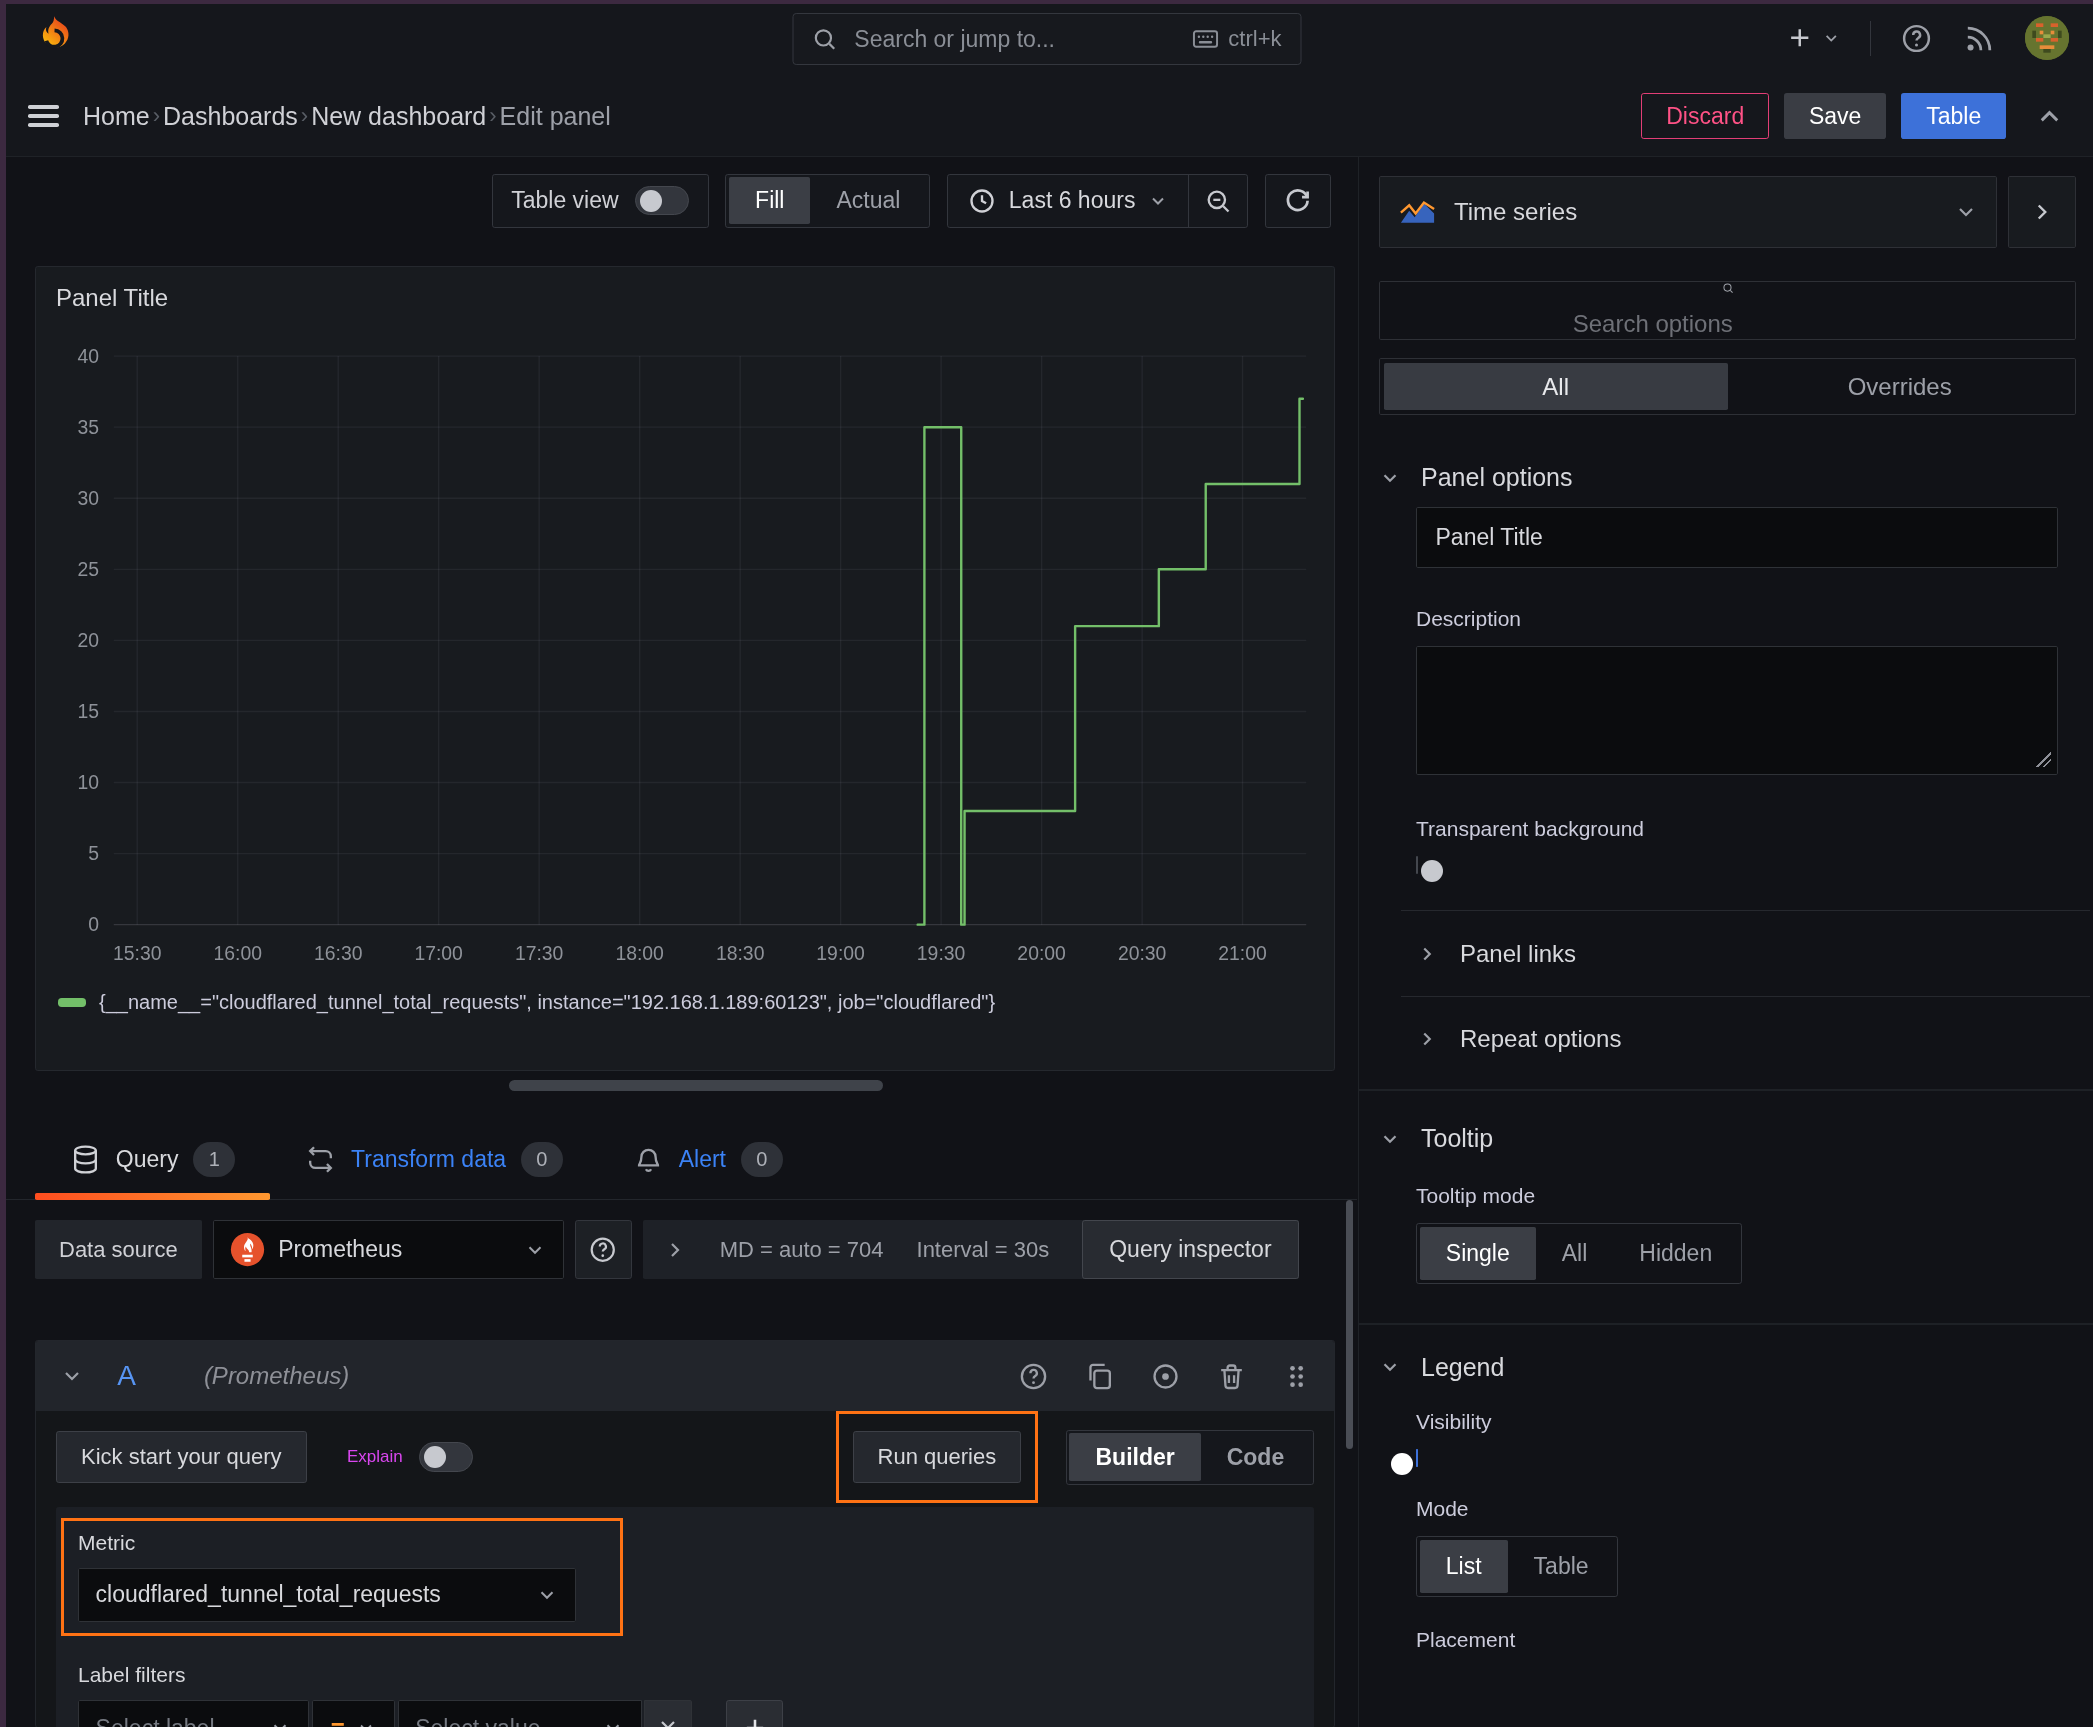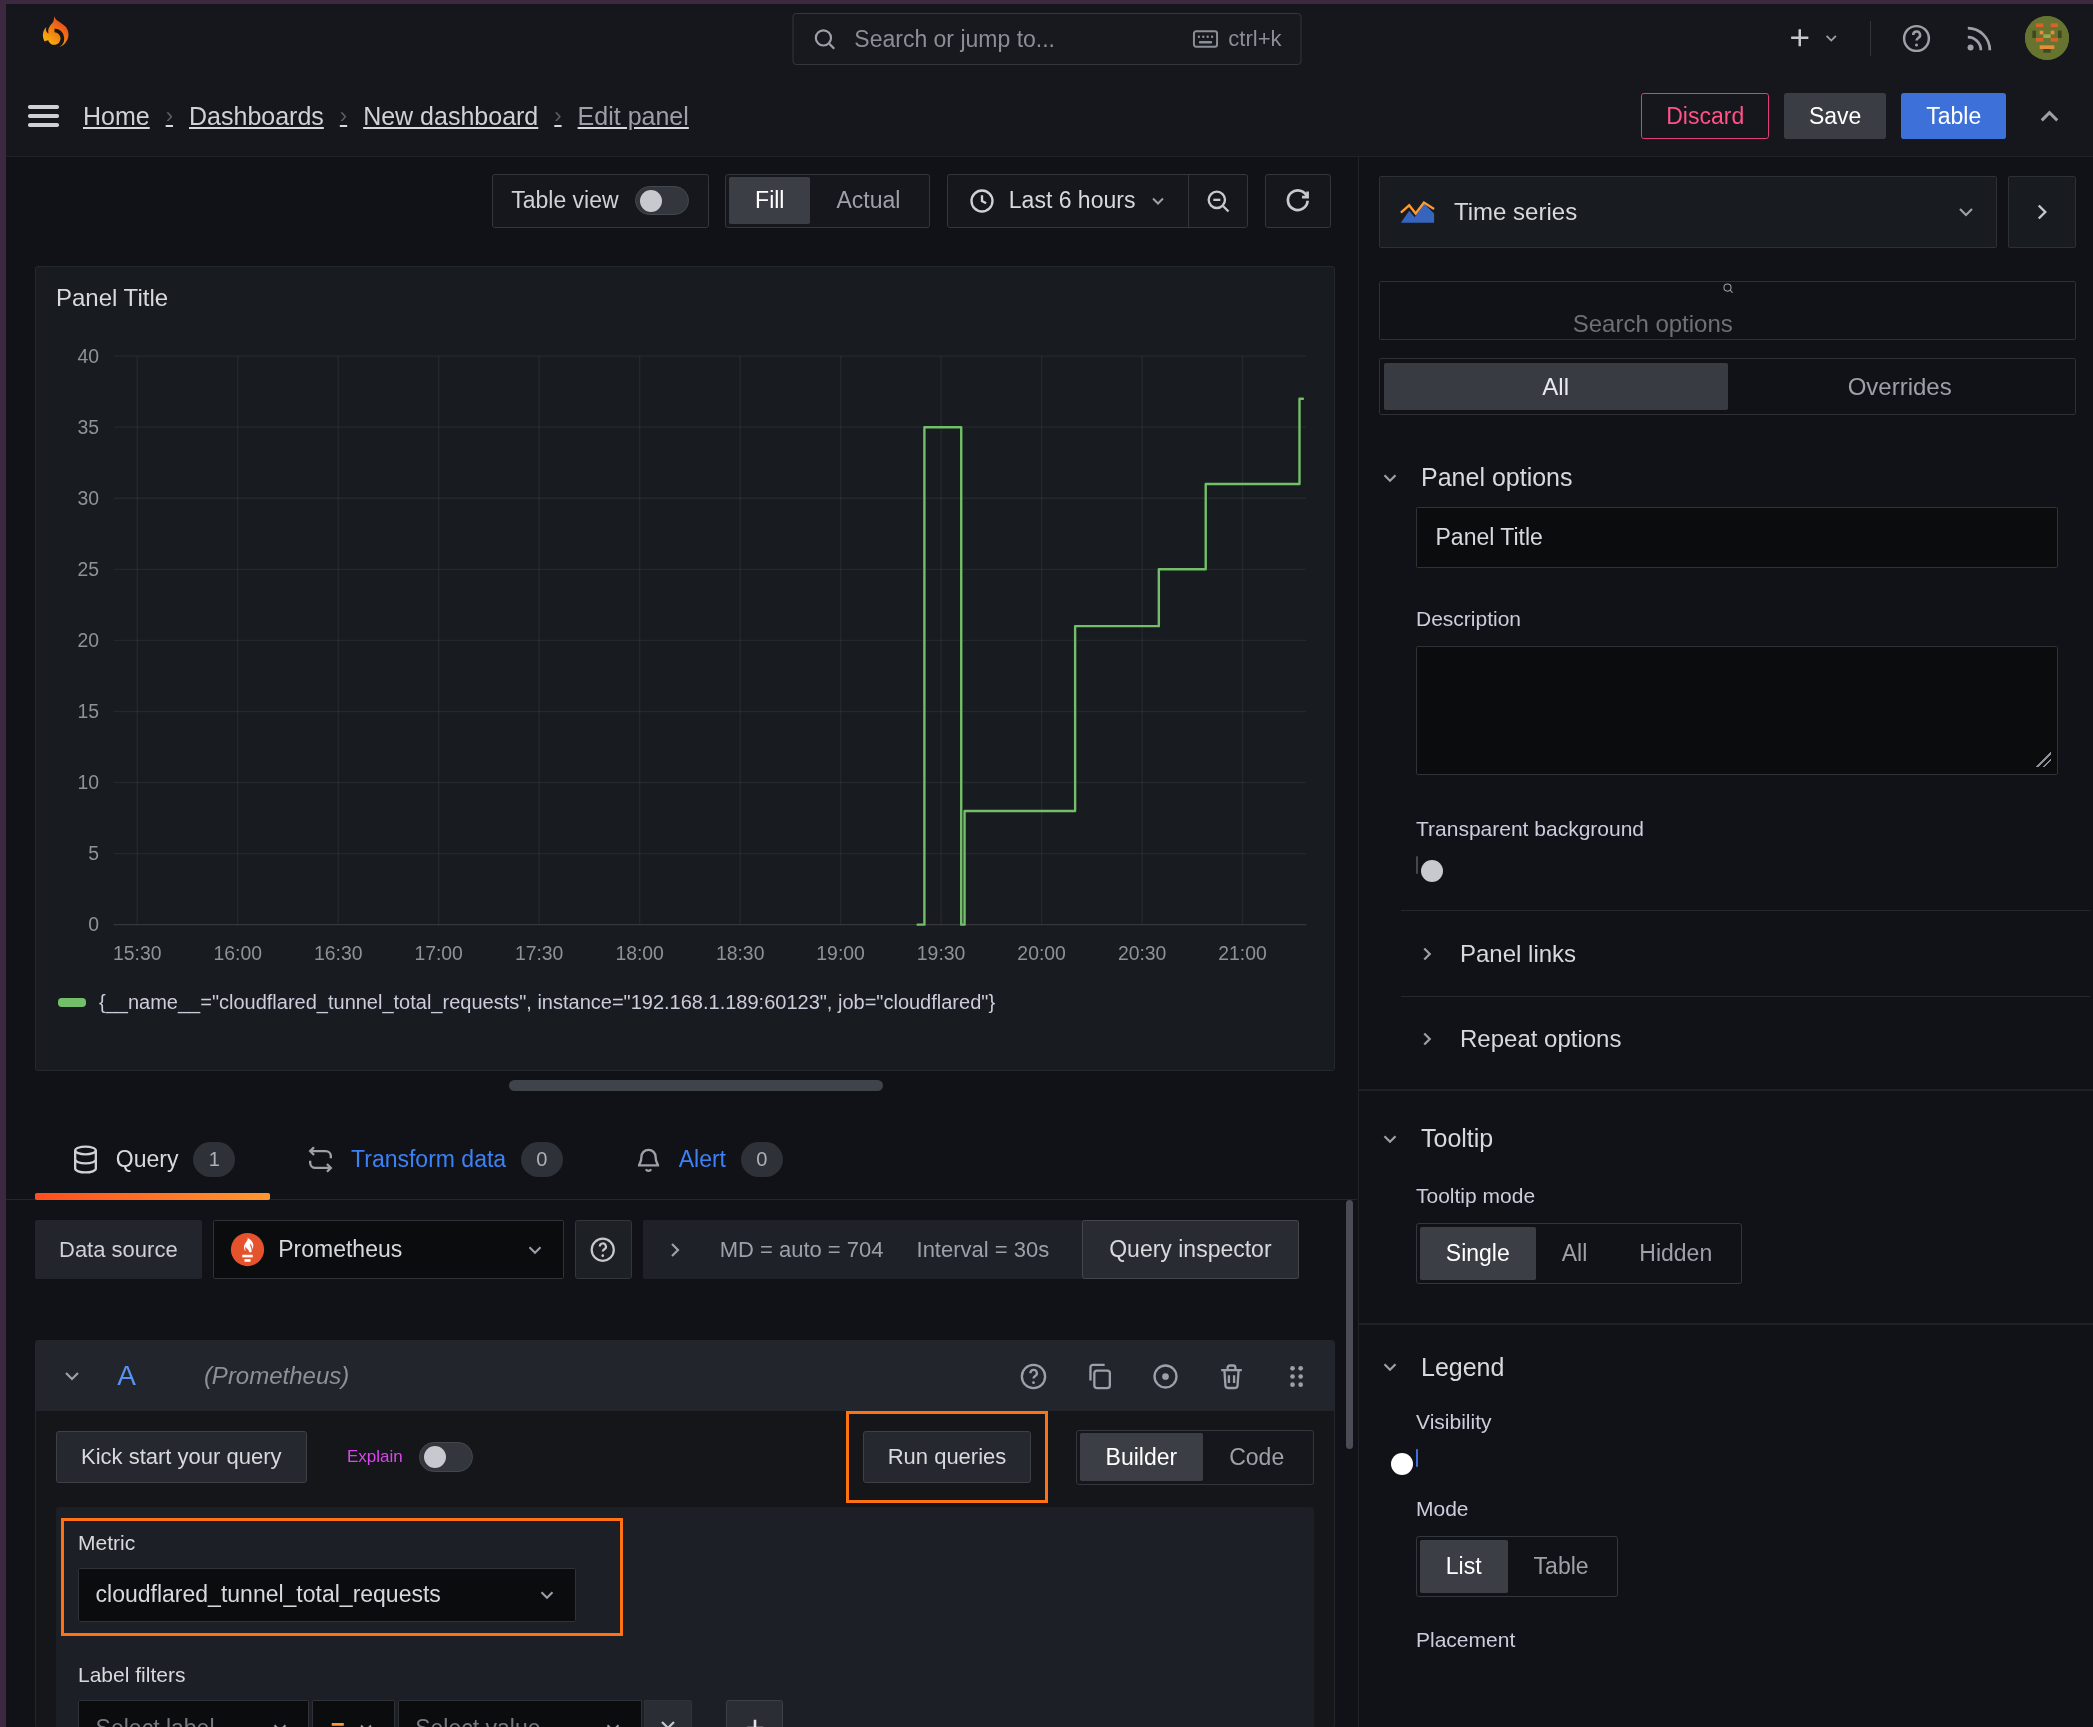--- a/index.html
+++ b/index.html
@@ -18,21 +18,21 @@
   .kbd-hint{display:flex;align-items:center;gap:9.2px;color:#8a8e96;font-size:22px;}
   .nav-right{margin-left:auto;display:flex;align-items:center;gap:29.5px;color:#aeb1b8;}
   .nav-divider{width:0.9px;height:35px;background:#33363d;}
   .icon{color:#9da0a8;}
   .avatar{width:44px;height:44px;border-radius:50%;overflow:hidden;background:#5d6b2f;}
 
   
   .crumbbar{position:absolute;left:0;top:76px;width:2093px;height:81px;background:#15171c;border-bottom:0.9px solid #1f2227;display:flex;align-items:center;padding:0 28px;gap:24px;}
   .hamburger{width:31px;display:flex;flex-direction:column;gap:5.5px;cursor:pointer;}
   .hamburger span{height:3.7px;border-radius:1.8px;background:#cfd1d6;}
-  .crumbs{display:flex;align-items:center;gap:16px;font-size:25px;text-decoration:underline;}
+  .crumbs{display:flex;align-items:center;gap:3px;font-size:25px;}
   .crumb{color:#d0d1d6;}
   .crumb.last{color:#9da0a8;}
   .crumb-sep{color:#585d65;font-size:22px;}
   .crumb-actions{margin-left:auto;display:flex;align-items:center;gap:14.8px;}
   .btn{height:46px;border-radius:2.8px;padding:12px 24px;font-size:23px;display:inline-flex;align-items:center;justify-content:center;border:0.9px solid transparent;cursor:pointer;font-family:inherit;}
   .btn.danger{background:transparent;border-color:#e23e76;color:#ff5286;}
   .btn.secondary{background:#3a3d44;color:#fff;}
   .btn.primary{background:#3d71d9;color:#fff;}
 
   
@@ -432,21 +432,21 @@
       <div class="q-toolbar">
         <button class="kick-btn">Kick start your query</button>
         <span class="explain">
           <span>Explain</span>
           <span class="toggle"></span>
         </span>
         <span class="run-wrap">
           <span class="annot run-annot"></span>
           <button class="kick-btn">Run queries</button>
         </span>
-        <div class="seg builder-seg" style="height:55px;">
+        <div class="seg builder-seg" style="height:55px;font-weight:bold;">
           <span class="seg-item sel">Builder</span>
           <span class="seg-item">Code</span>
         </div>
       </div>
 
       <div class="q-builder">
         <div class="metric-wrap">
           <span class="annot metric-annot"></span>
           <div class="fld-label">Metric</div>
           <div class="select metric-select">

